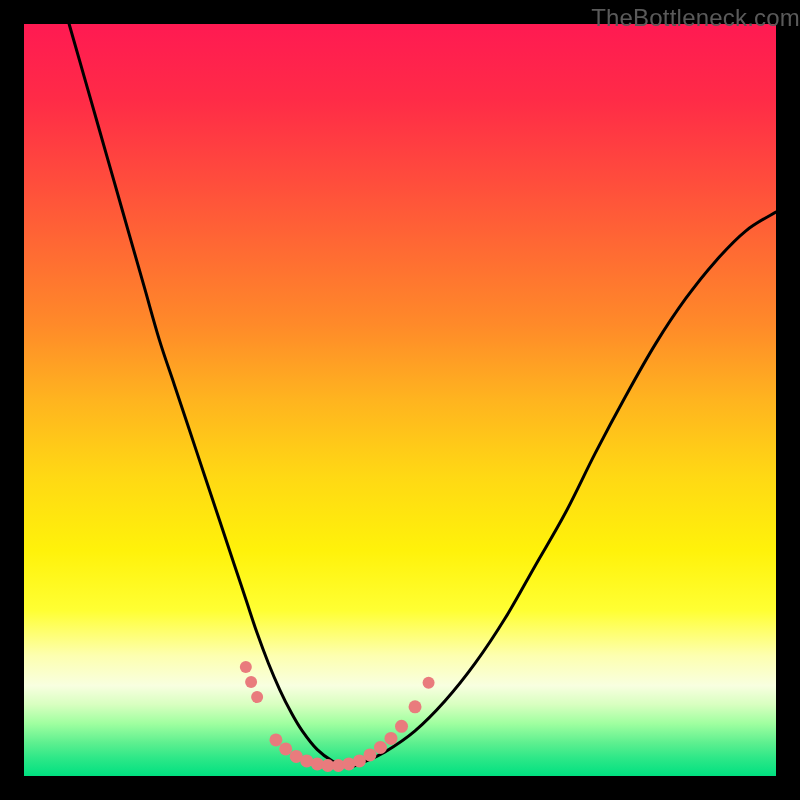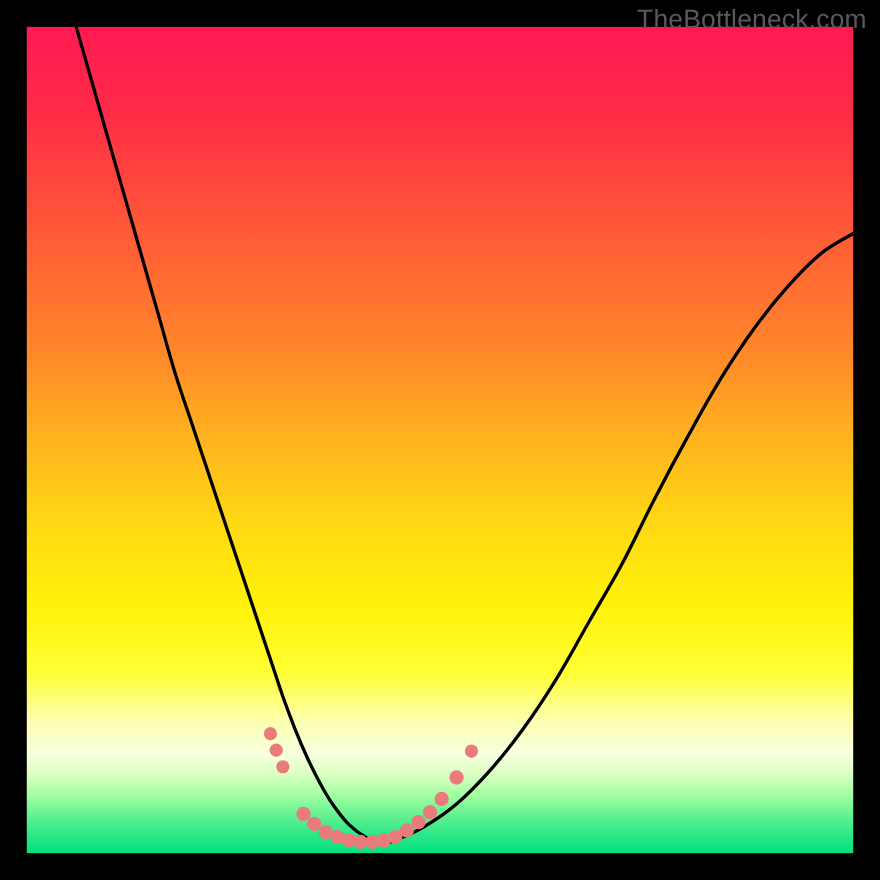--- a/index.html
+++ b/index.html
@@ -1,20 +1,20 @@
 <!DOCTYPE html>
 <html><head>
 <meta charset="utf-8">
 <style>
   * { margin: 0; padding: 0; box-sizing: border-box; }
   body { width: 800px; height: 800px; background: #000; position: relative; font-family: Arial, sans-serif; }
   .outer { width: 800px; height: 800px; background: #000; position: relative; }
   .plot-area { position: absolute; left: 24px; top: 24px; width: 752px; height: 752px; overflow: hidden; }
   .gradient-bg { position: absolute; inset: 0; }
-  .watermark { position: absolute; top: 4px; right: 12px; color: #5a5a5a; font-size: 24px; font-weight: 400; z-index: 10; letter-spacing: 0.2px; }
+  .watermark { position: absolute; top: 4px; right: 0; color: #5a5a5a; font-size: 24px; font-weight: 400; z-index: 10; letter-spacing: 0.2px; }
   svg.curve { position: absolute; inset: 0; z-index: 5; }
 </style>
 </head>
 <body>
 
 <div class="outer">
   <div class="plot-area">
     <svg class="gradient-bg" width="752" height="752" viewBox="0 0 752 752" preserveAspectRatio="none">
       <defs>
         <linearGradient id="bg-grad" x1="0" y1="0" x2="0" y2="1">

